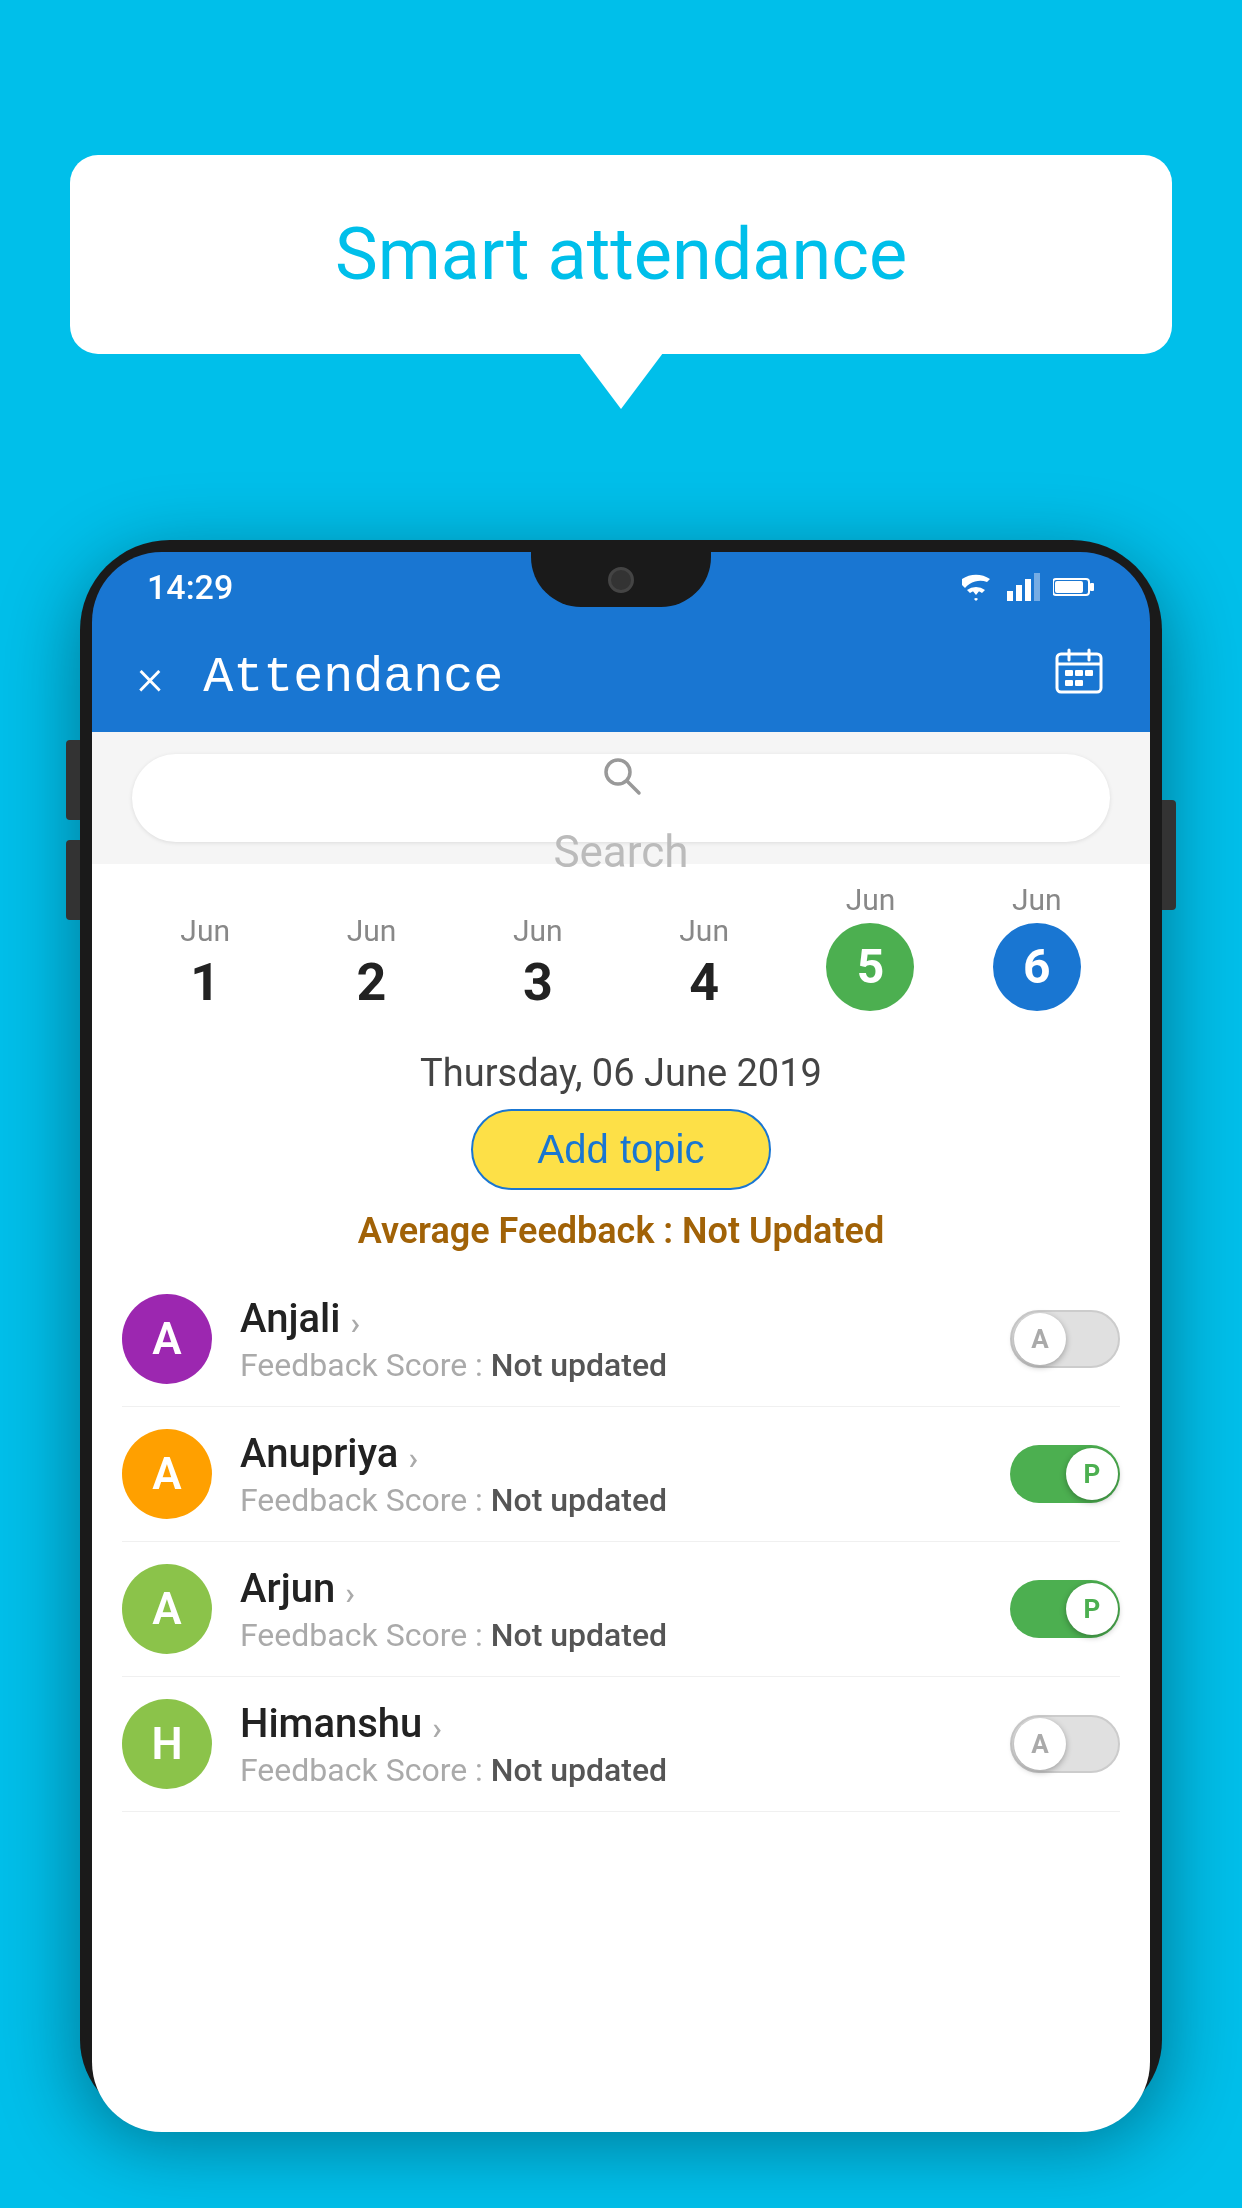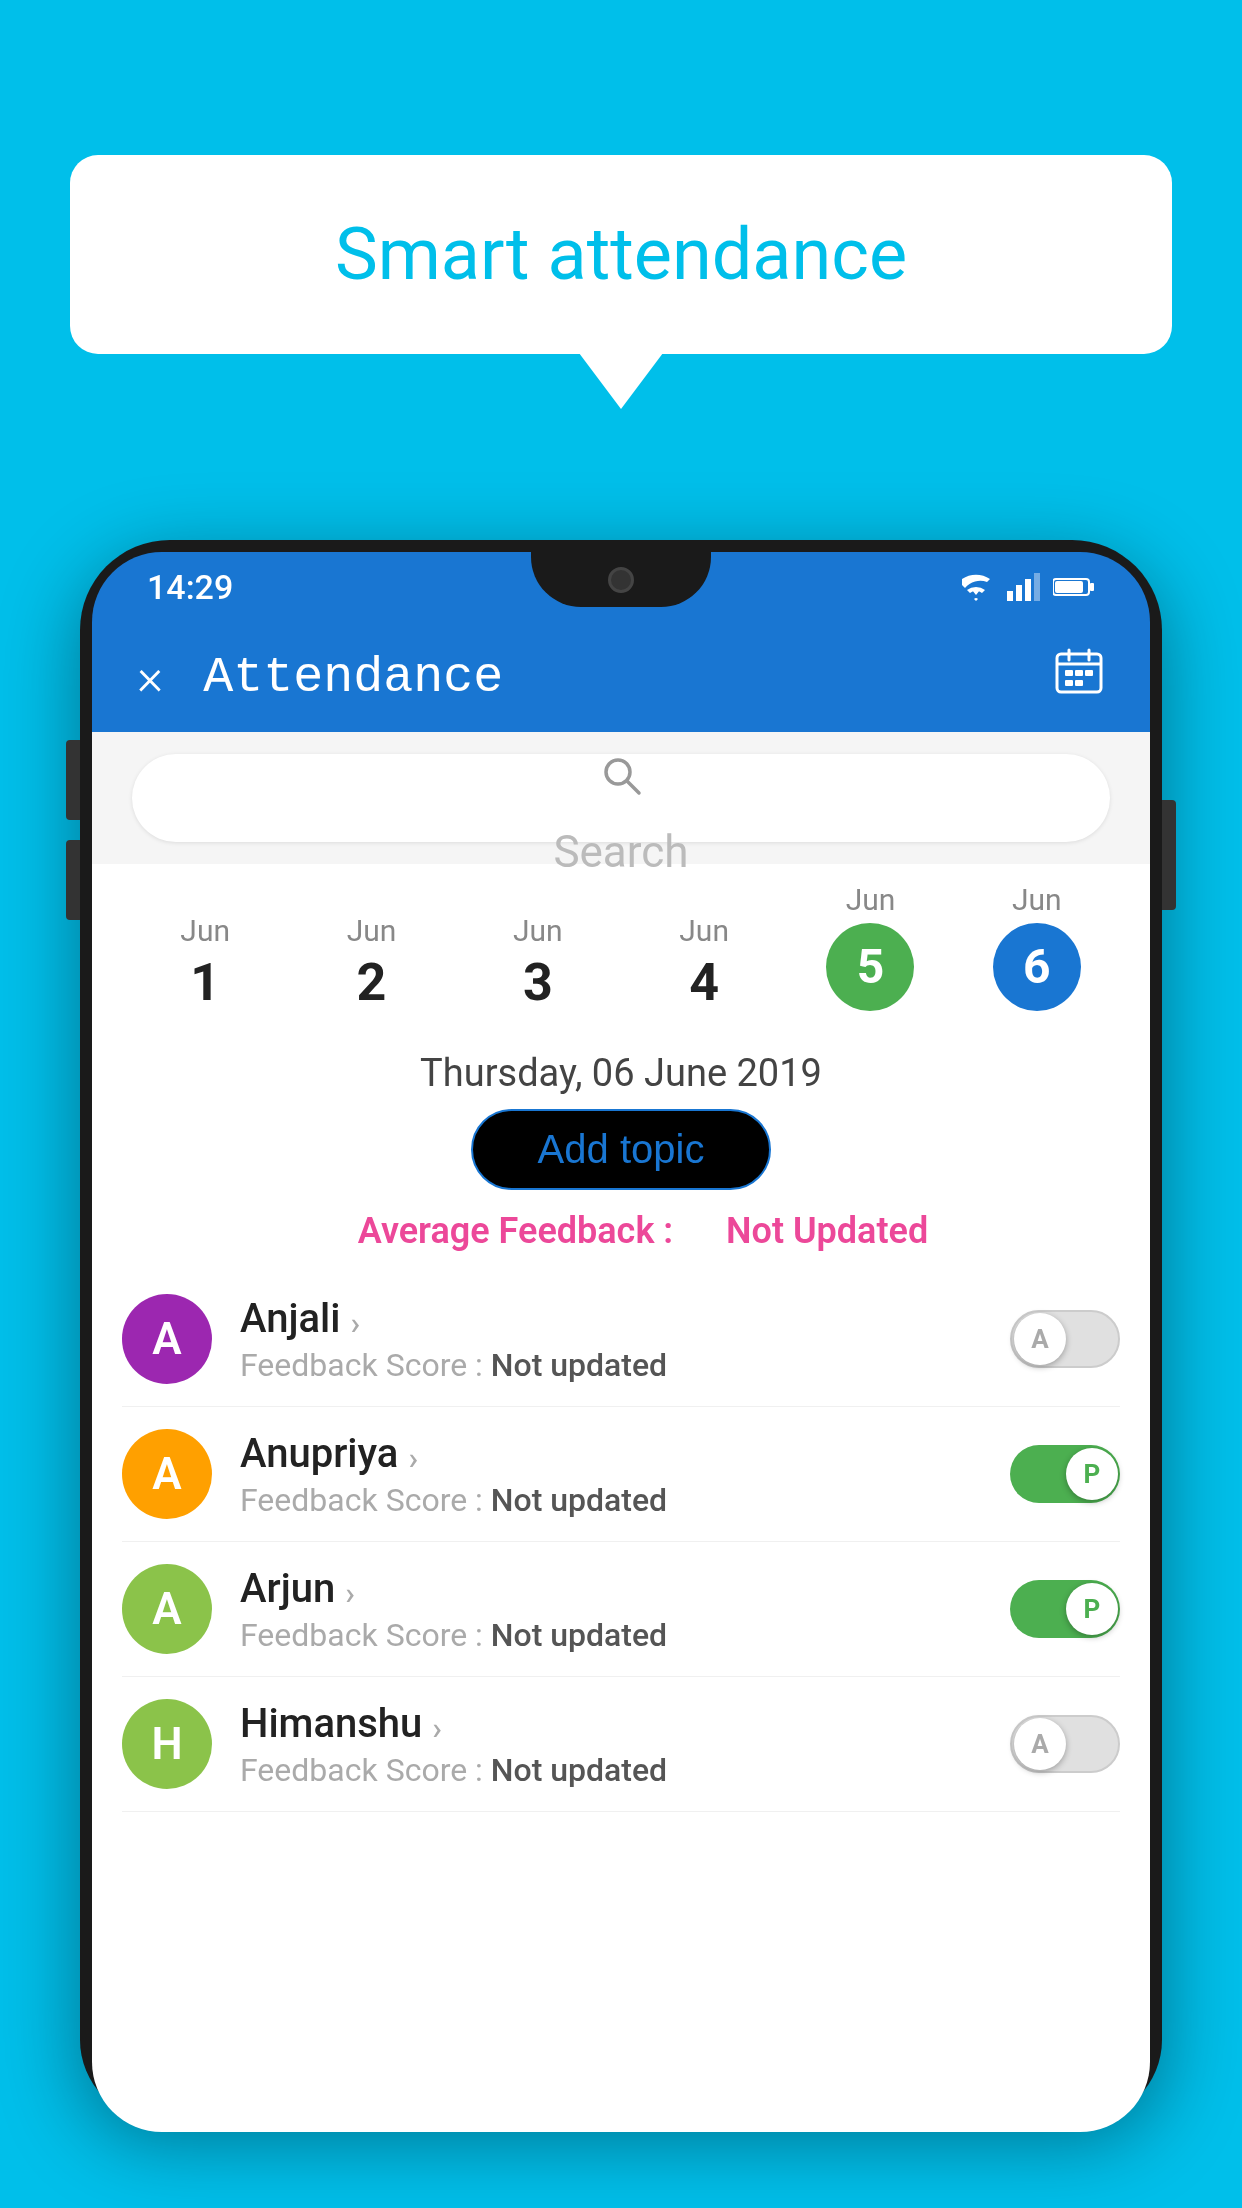--- a/index.html
+++ b/index.html
@@ -263,40 +263,39 @@
       color: #444;
       font-weight: 400;
     }
 
     
     .add-topic-btn {
       display: block;
       margin: 0 auto 20px;
       border: 2px solid #1976D2;
       border-radius: 50px;
-      background: #000000;
+      background: #fde047;
       color: #1976D2;
       font-size: 40px;
       padding: 16px 65px;
       cursor: pointer;
       width: fit-content;
     }
 
     
     .avg-feedback {
       text-align: center;
       font-size: 36px;
       color: #888;
       padding-bottom: 20px;
     }
 
     .avg-feedback span {
-      color: #ec4899;
+      color: #a16207;
       font-weight: 600;
-      margin-left: 44px;
     }
 
     
     .student-list {
       padding: 0 30px;
     }
 
     .student-item {
       display: flex;
       align-items: center;

